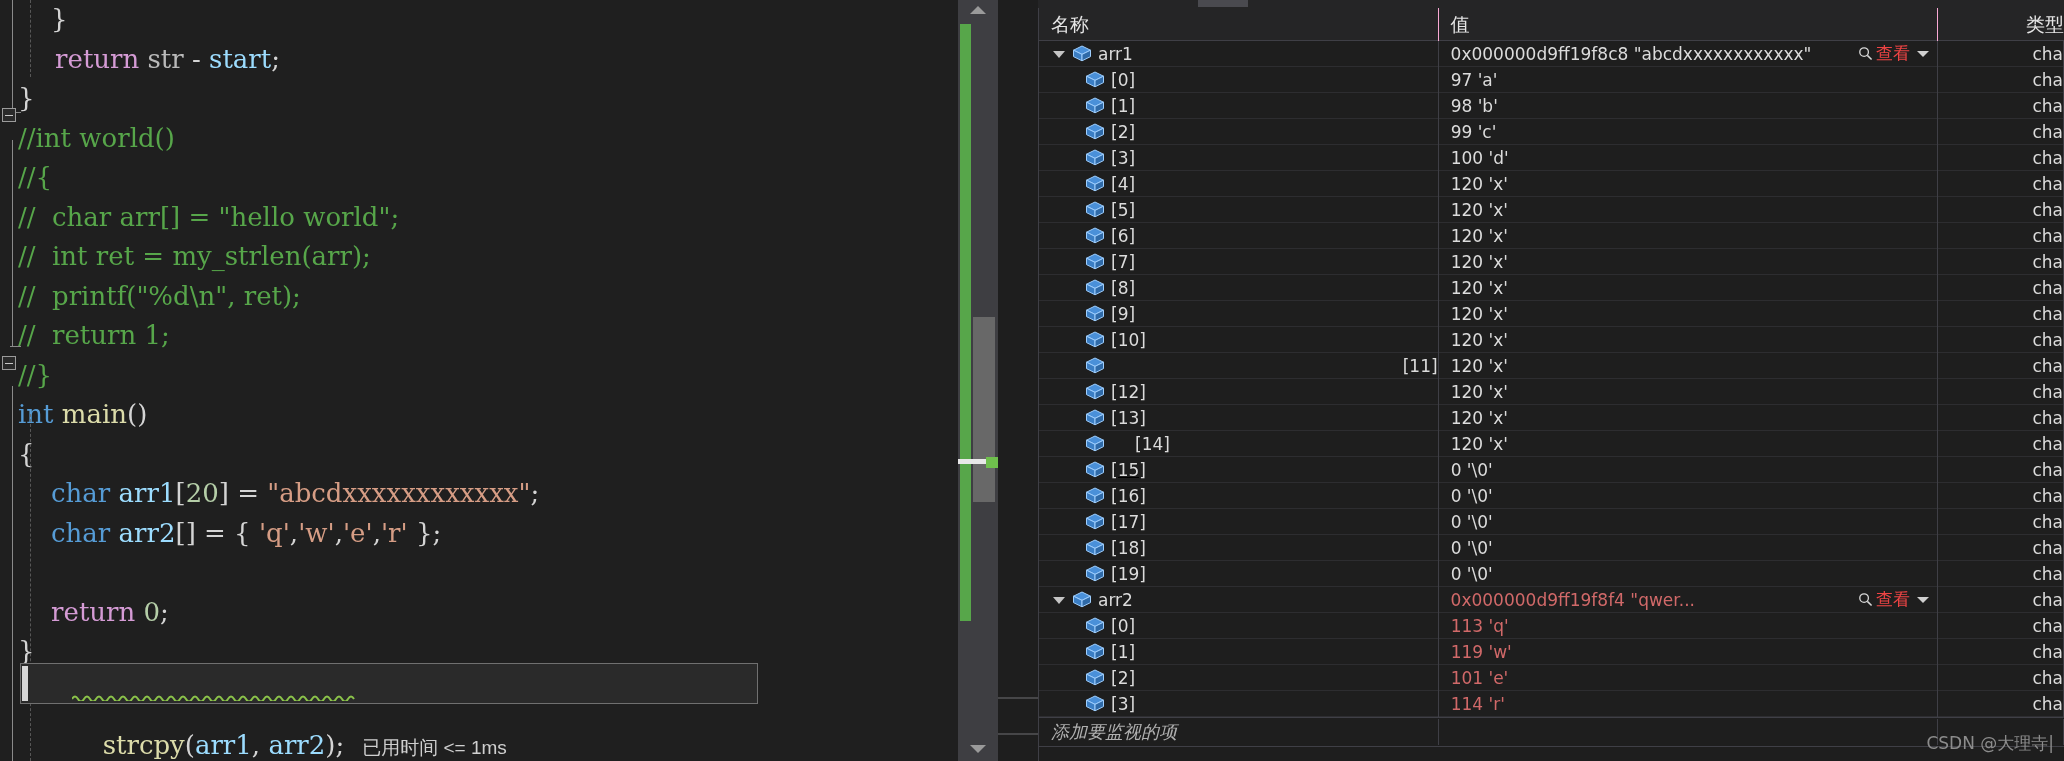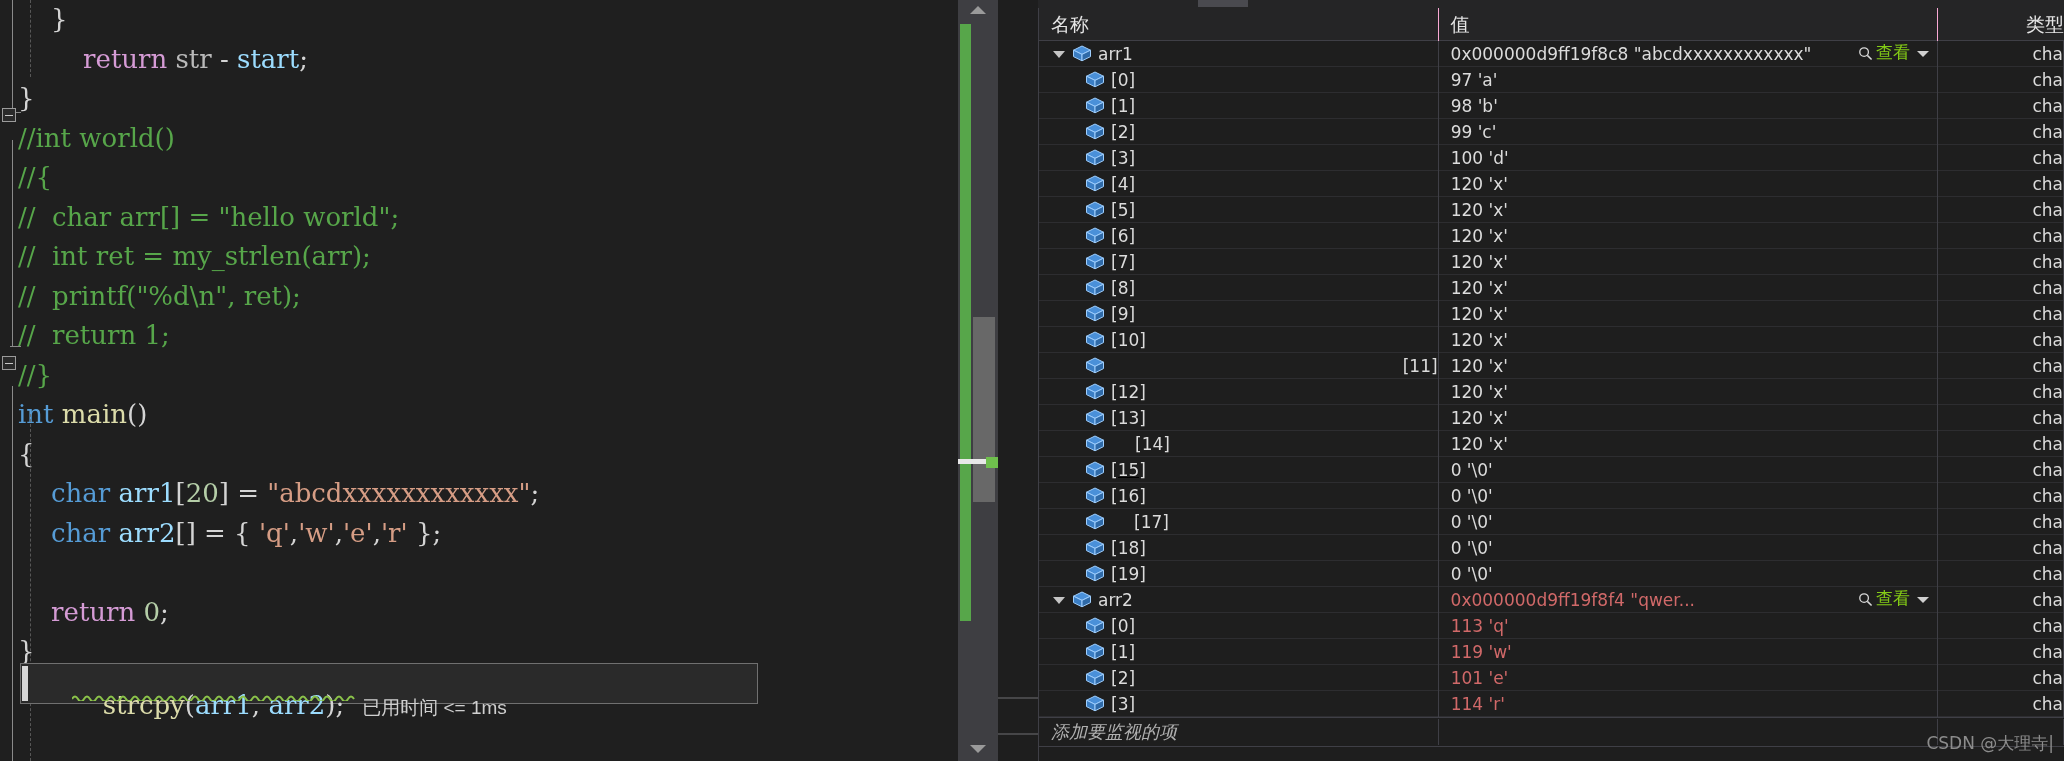--- a/index.html
+++ b/index.html
@@ -155,22 +155,22 @@
     transform:translateY(1px);
   }
 
   .cube { width:20px; height:17px; flex:0 0 auto; margin-right:6px; }
 
   .vname { font-size:17px; }
 
   .view-link {
     position:absolute; right:8px; top:0; height:26px; line-height:26px;
     display:flex; align-items:center; gap:3px;
-    color:#84cc16; font-size:17px;
-    font-family:Liberation Mono, monospace;
+    color:#ef4444; font-size:17px;
+    font-family:Liberation Sans, sans-serif;
   }
   .magnifier { width:15px; height:15px; flex:0 0 auto; }
   .caret-dn {
     width:0;height:0;margin-left:4px;
     border-left:6px solid transparent;border-right:6px solid transparent;
     border-top:6px solid #d0d0d0;
   }
 
   #addwatch-row {
     display:flex; height:30px; align-items:center;
@@ -201,21 +201,21 @@
   .filler-line { position:absolute; left:0; width:40px; height:2px; background:#464648; }
 </style>
 </head>
 <body>
 
 <div id="app">
 
   <div id="editor">
     <div id="code-area">
         <div class="cline" style="padding-left: 18px;"><span class="punct">    }</span></div>
-        <div class="cline" style="padding-left: 22px; margin-left: 28px;"><span class="plain">    </span><span class="kw">return</span><span class="plain"> </span><span class="plain">str</span><span class="punct"> - </span><span class="ident">start</span><span class="punct">;</span></div>
+        <div class="cline" style="padding-left: 22px;"><span class="plain">    </span><span class="kw">return</span><span class="plain"> </span><span class="plain">str</span><span class="punct"> - </span><span class="ident">start</span><span class="punct">;</span></div>
         <div class="cline" style="padding-left: 18px;"><span class="punct">}</span></div>
         <div class="cline" style="padding-left: 18px;"><span class="comment">//int world()</span></div>
         <div class="cline" style="padding-left: 18px;"><span class="comment">//{</span></div>
         <div class="cline" style="padding-left: 18px;"><span class="comment">//  char arr[] = "hello world";</span></div>
         <div class="cline" style="padding-left: 18px;"><span class="comment">//  int ret = my_strlen(arr);</span></div>
         <div class="cline" style="padding-left: 18px;"><span class="comment">//  printf("%d\n", ret);</span></div>
         <div class="cline" style="padding-left: 18px;"><span class="comment">//  return 1;</span></div>
         <div class="cline" style="padding-left: 18px;"><span class="comment">//}</span></div>
         <div class="cline" style="padding-left: 18px;"><span class="kw-blue">int</span><span class="plain"> </span><span class="fn">main</span><span class="punct">()</span></div>
         <div class="cline" style="padding-left: 18px;"><span class="punct">{</span></div>
@@ -239,21 +239,21 @@
       <div class="vguide" style="left:30px; top:414px; height:347px;"></div>
     </div>
 
     <div class="collapse" style="top:115px;"></div>
     <div class="collapse" style="top:363px;"></div>
 
     <div class="cur-box"></div>
     <div class="cur-marker"></div>
     <div id="cur-line" style="
         position:absolute; left:20px; top:663px; width:738px; height:41px;
-        line-height:28px; white-space:pre; font-family:'DejaVu Serif', serif; font-size:26px;">
+        line-height:55px; white-space:pre; font-family:'DejaVu Serif', serif; font-size:26px;">
       <span class="plain">    </span><span class="fn">strcpy</span><span class="punct">(</span><span class="ident">arr1</span><span class="punct">, </span><span class="ident">arr2</span><span class="punct">)</span><span class="punct">;</span><span style="display:inline-block;width:18px;"></span><span class="elapsed">已用时间 &lt;= 1ms</span>
     </div>
 
     <div class="squiggle">
       <svg width="284" height="7" viewBox="0 0 284 7" xmlns="http://www.w3.org/2000/svg">
         <path d="M0 5 Q 3 0 6 5 T 12 5 T 18 5 T 24 5 T 30 5 T 36 5 T 42 5 T 48 5 T 54 5 T 60 5 T 66 5 T 72 5 T 78 5 T 84 5 T 90 5 T 96 5 T 102 5 T 108 5 T 114 5 T 120 5 T 126 5 T 132 5 T 138 5 T 144 5 T 150 5 T 156 5 T 162 5 T 168 5 T 174 5 T 180 5 T 186 5 T 192 5 T 198 5 T 204 5 T 210 5 T 216 5 T 222 5 T 228 5 T 234 5 T 240 5 T 246 5 T 252 5 T 258 5 T 264 5 T 270 5 T 276 5 T 282 5" fill="none" stroke="#8bc34a" stroke-width="2"></path>
       </svg>
     </div>
 
     <div id="ed-scroll">
@@ -544,21 +544,21 @@
                   <path d="M1.5 5.2 L1.5 11.6 L10 15.8 L10 9.4 Z" fill="#3b7ec4" stroke="#9fcfff" stroke-width="1"></path>
                   <path d="M10 9.4 L10 15.8 L18.5 11.6 L18.5 5.2 Z" fill="#2f6aa8" stroke="#9fcfff" stroke-width="1"></path>
                 </svg>
               </span>
               <span class="vname c-white">[16]</span>
             </div>
             <div class="wc col-value c-white"><span>0 '\0'</span></div>
             <div class="wc col-type c-white"><span>cha</span></div>
           </div>
           <div class="wrow">
-            <div class="wc col-name" style="padding-left: 46px; gap: 23px;">
+            <div class="wc col-name" style="padding-left: 46px;">
               <span style="display: inline-flex; align-items: center;">
                 <svg class="cube" viewBox="0 0 20 17" xmlns="http://www.w3.org/2000/svg">
                   <path d="M10 1 L18.5 5.2 L10 9.4 L1.5 5.2 Z" fill="#4a90d9" stroke="#9fcfff" stroke-width="1"></path>
                   <path d="M1.5 5.2 L1.5 11.6 L10 15.8 L10 9.4 Z" fill="#3b7ec4" stroke="#9fcfff" stroke-width="1"></path>
                   <path d="M10 9.4 L10 15.8 L18.5 11.6 L18.5 5.2 Z" fill="#2f6aa8" stroke="#9fcfff" stroke-width="1"></path>
                 </svg>
               </span>
               <span class="vname c-white">[17]</span>
             </div>
             <div class="wc col-value c-white"><span>0 '\0'</span></div>

